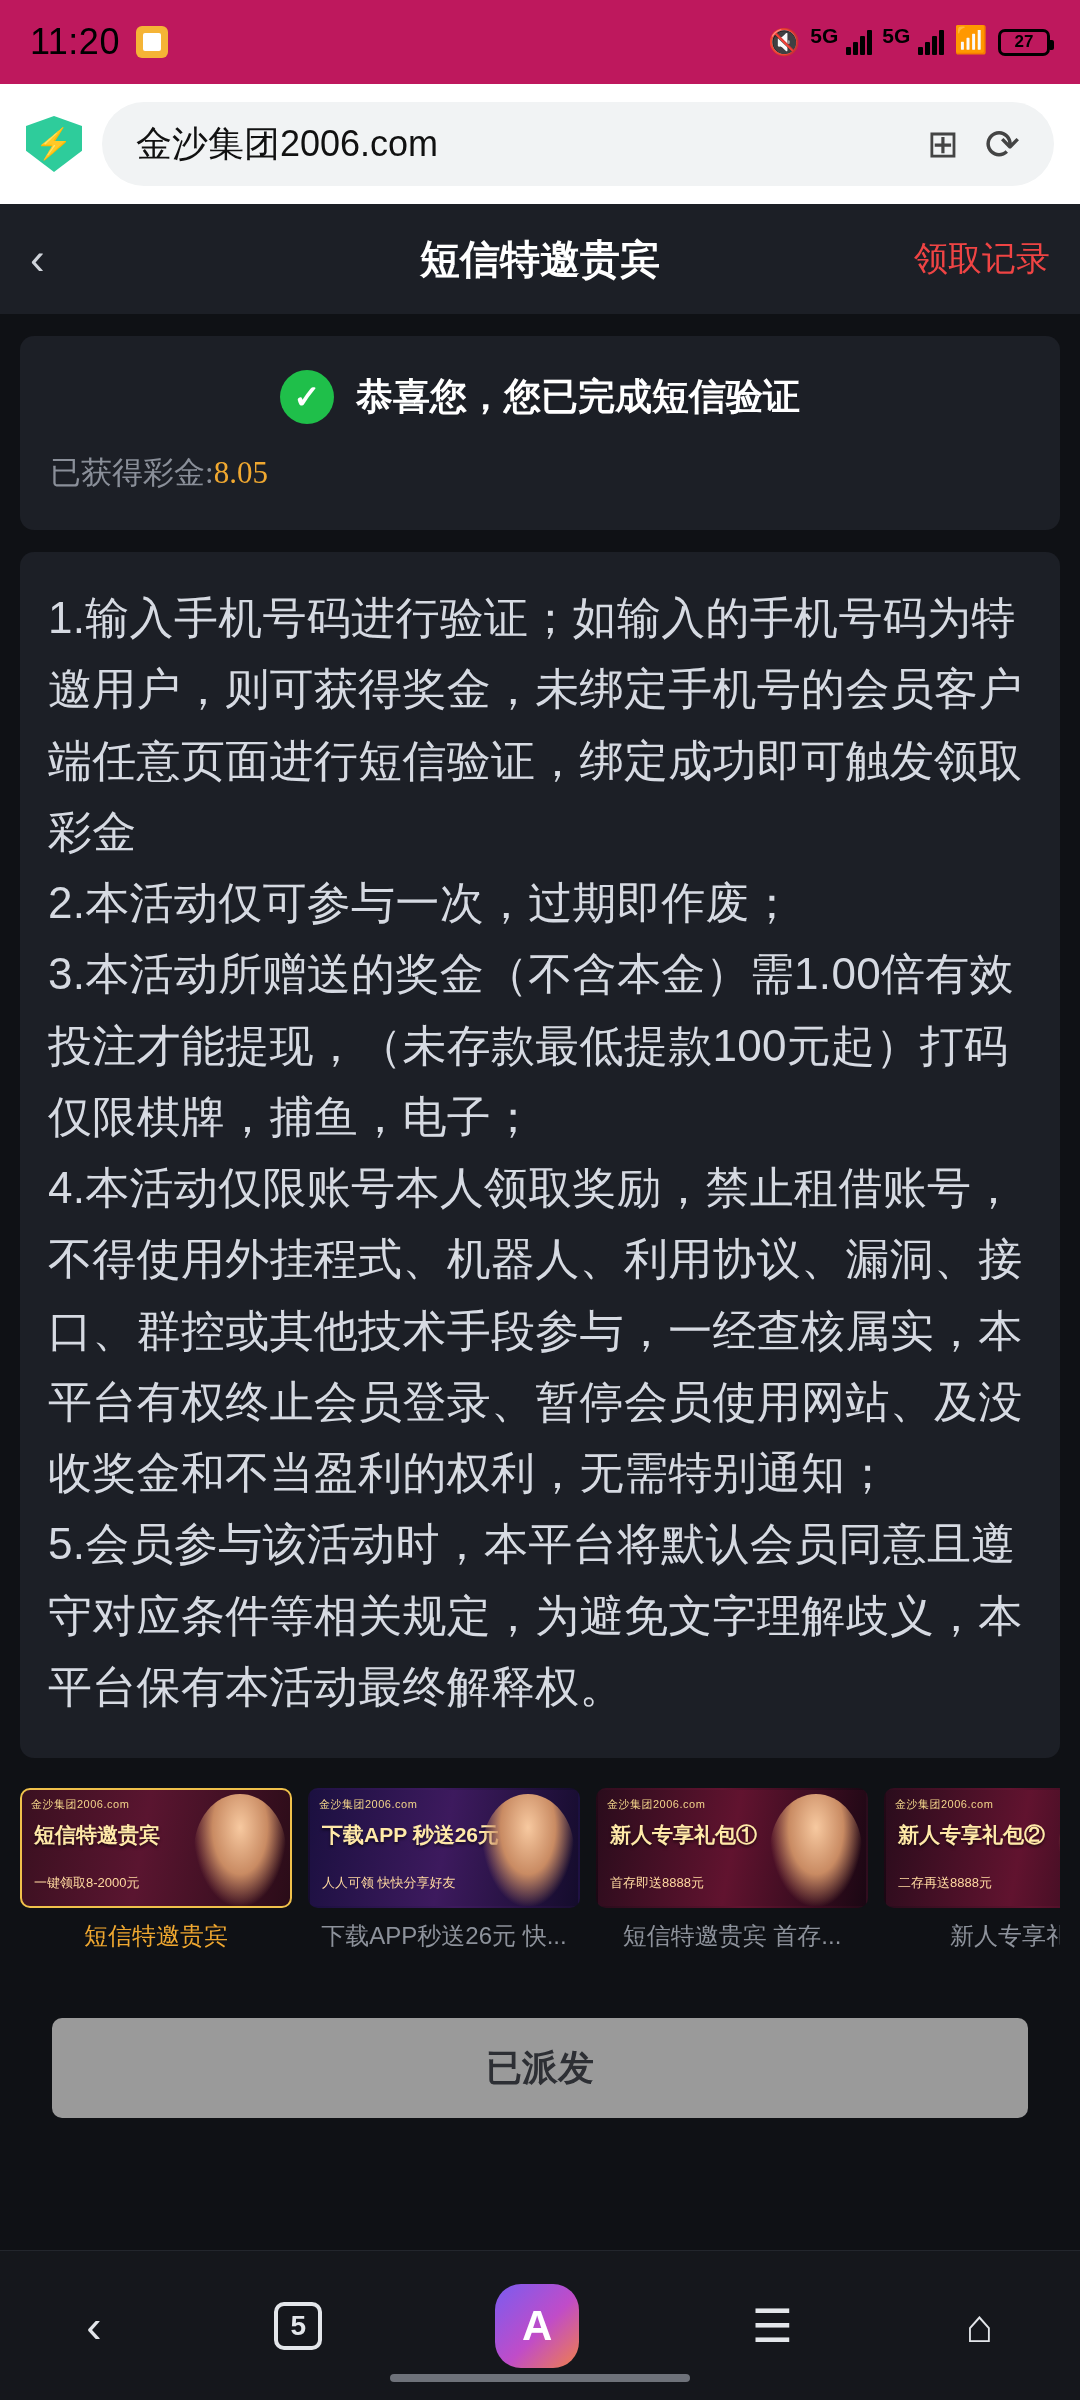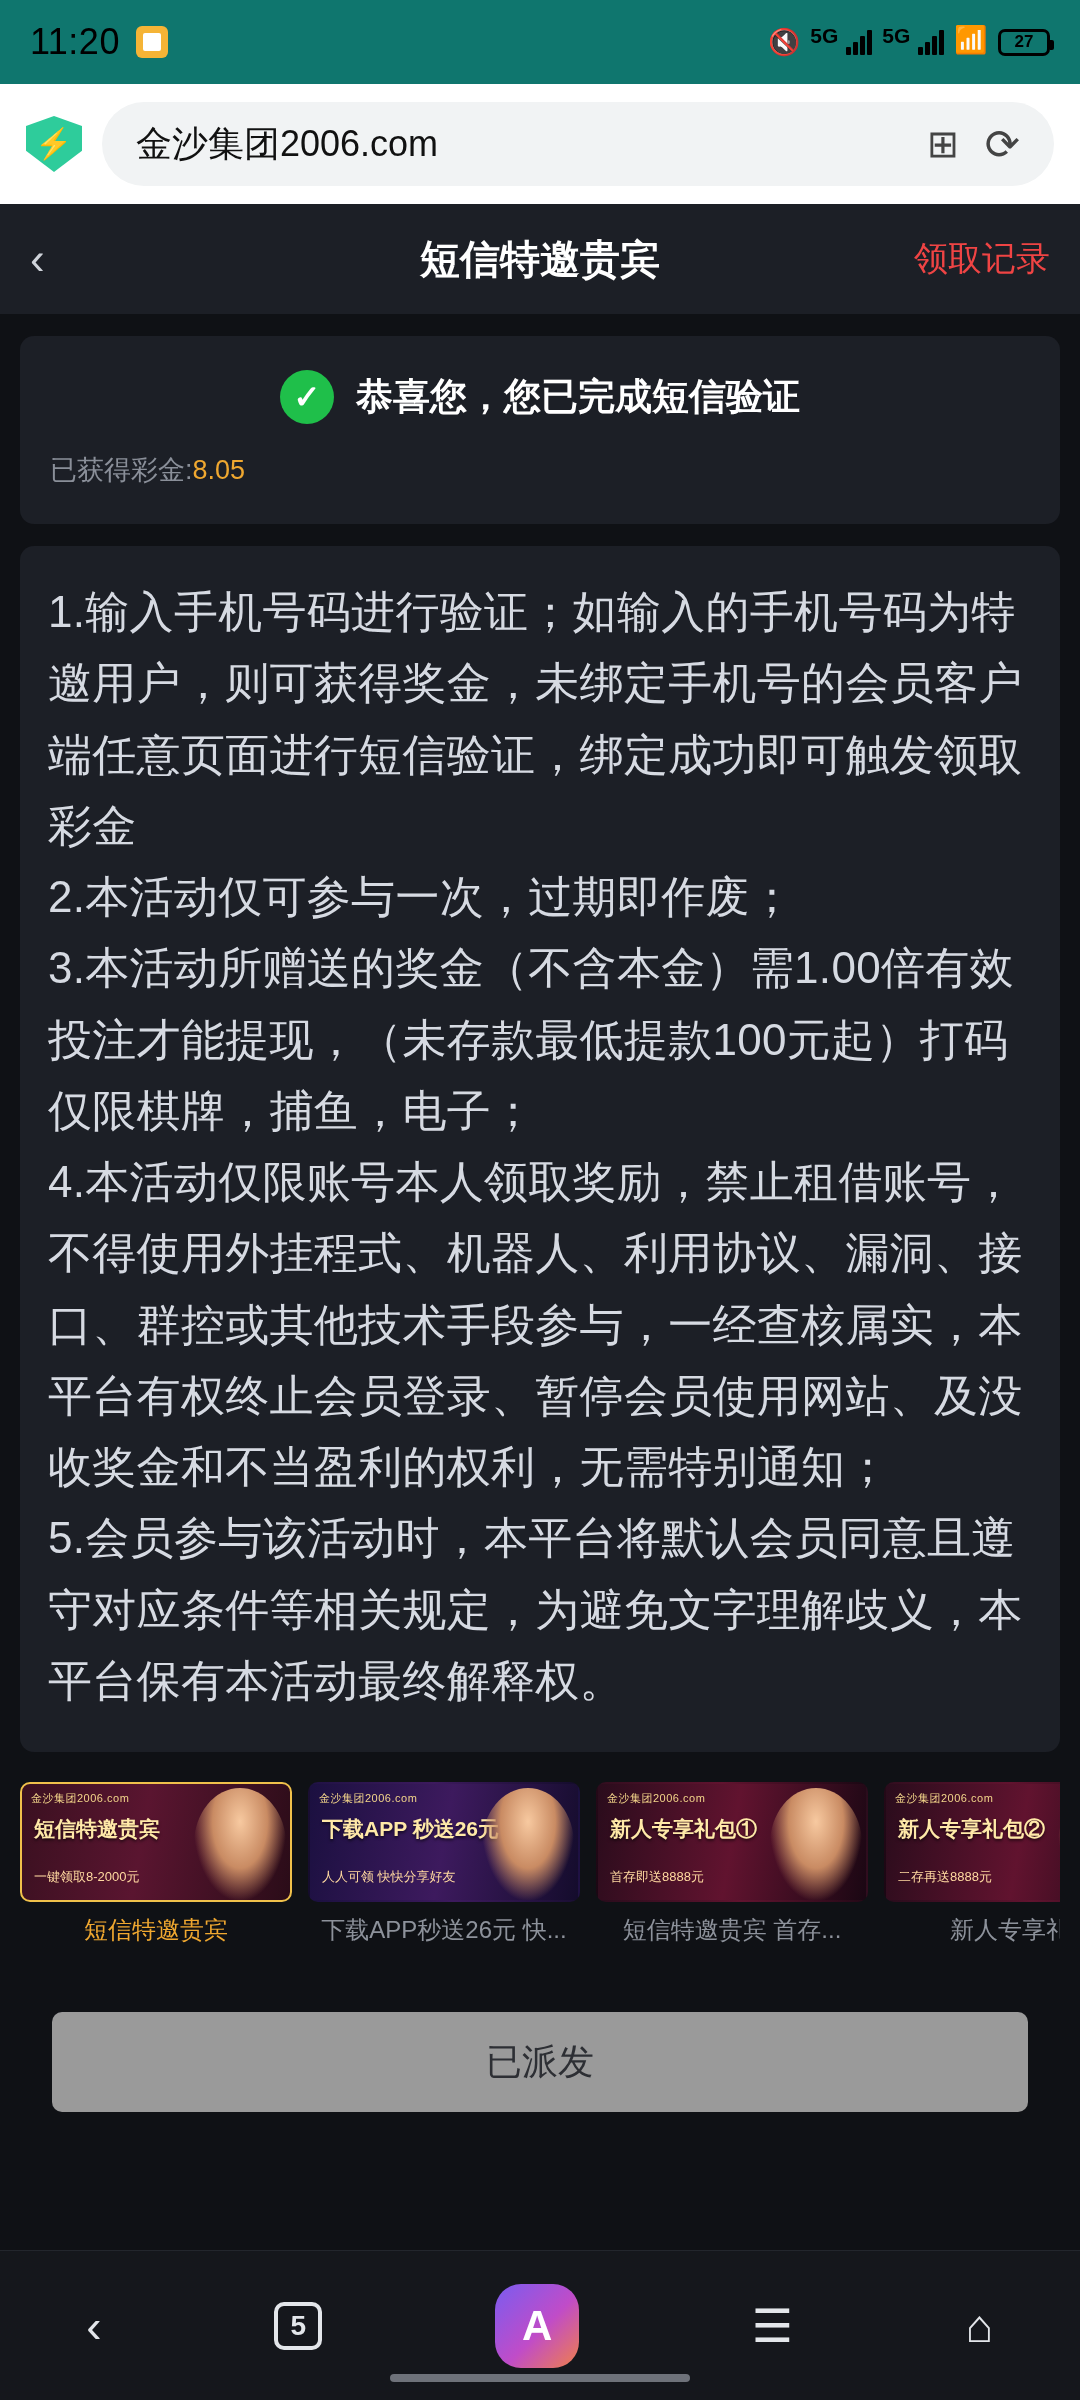--- a/index.html
+++ b/index.html
@@ -6,21 +6,21 @@
   html, body {
     width: 1080px; height: 2400px;
     background: #15171c;
     font-family: "Liberation Sans", sans-serif;
     overflow: hidden;
   }
   .screen { position: relative; width: 1080px; height: 2400px; background: #0f1115; }
 
   
   .statusbar {
-    height: 84px; background: #0f766e; color: #000;
+    height: 84px; background: #be185d; color: #000;
     display: flex; align-items: center; justify-content: space-between;
     padding: 17px 30px;
   }
   .sb-left { display: flex; align-items: center; gap: 16px; }
   .sb-time { font-size: 36px; font-weight: 500; letter-spacing: 0.5px; }
   .sb-appicon {
     width: 32px; height: 32px; border-radius: 6px; background: #f5b436;
     display: inline-block; position: relative;
   }
   .sb-appicon:after {
@@ -81,21 +81,21 @@
     background: #1c1f26; border-radius: 14px; margin-top: 22px;
     padding: 34px 30px 36px 30px;
   }
   .success-row { display: flex; align-items: center; justify-content: center; gap: 22px; }
   .check {
     width: 54px; height: 54px; border-radius: 50%; background: #1fbf4a;
     display: flex; align-items: center; justify-content: center; flex: none;
   }
   .check span { color: #fff; font-size: 32px; font-weight: 700; line-height: 1; }
   .success-text { font-size: 37px; color: #fff; font-weight: 600; }
-  .bonus-row { margin-top: 28px; font-size: 27px; color: #8a8f99; }
+  .bonus-row { margin-top: 28px; font-size: 31px; color: #8a8f99; font-family: Liberation Serif, serif; }
   .bonus-row .amount { color: #f0a830; }
 
   .section-banner { margin-top: 42px; position: relative; height: 78px; }
   .ribbon {
     display: inline-block; background: #f2c975; color: #2a2d36;
     font-size: 36px; font-weight: 700; padding: 17px 34px 17px 28px;
     position: relative; border-radius: 3px;
   }
   .ribbon:after {
     content: ""; position: absolute; right: -38px; top: 0;
@@ -147,21 +147,21 @@
   .promo .cap {
     margin-top: 12px; font-size: 24px; color: #8d929b; text-align: center;
     white-space: nowrap; overflow: hidden; text-overflow: ellipsis;
   }
   .promo.active .cap { color: #f0a830; }
 
   
   .action-wrap { padding: 56px 32px 30px 32px; }
   .action-btn {
     width: 100%; height: 100px; border-radius: 10px; border: none;
-    background: #9a9a9a; color: #2d2f34; font-size: 36px; font-weight: 400;
+    background: #9a9a9a; color: #2d2f34; font-size: 36px; font-weight: 700;
     font-family: "Liberation Sans", sans-serif;
   }
 
   
   .navbar {
     position: absolute; left: 0; bottom: 0; width: 1080px; height: 150px;
     background: #15171c; display: flex; align-items: center;
     justify-content: space-around; border-top: 1px solid #23262d;
   }
   .nav-ico { color: #e3e6ea; font-size: 46px; }

